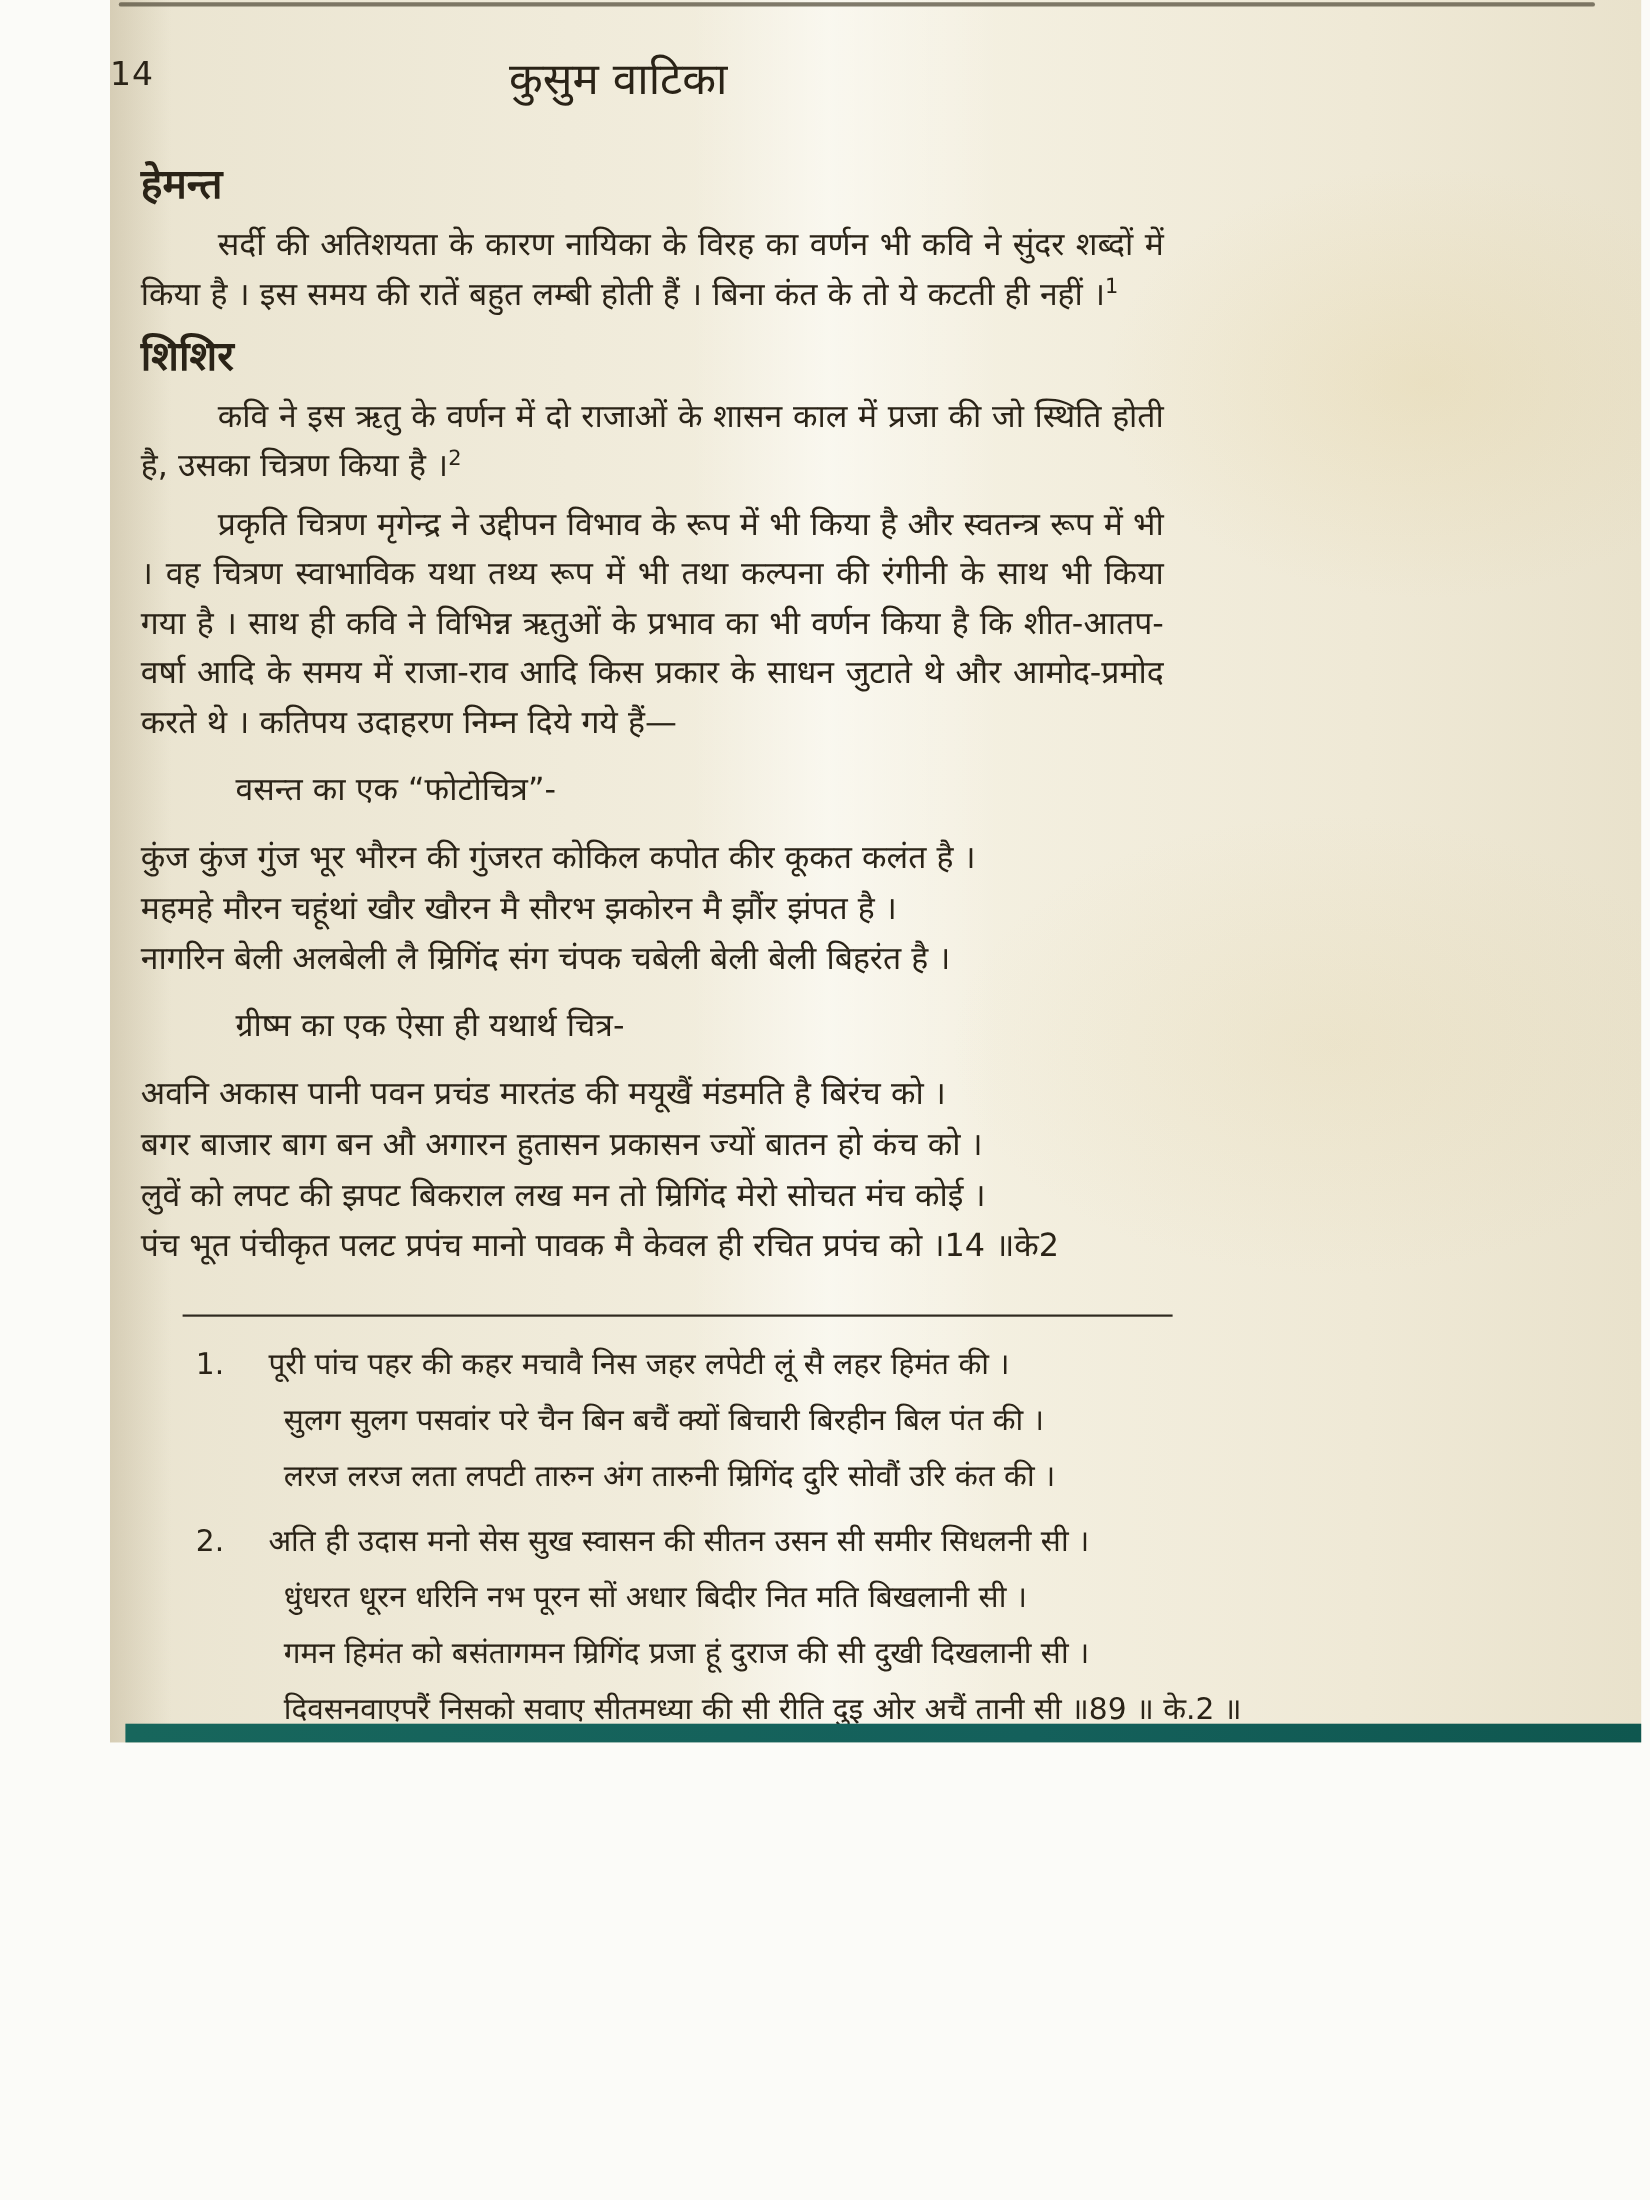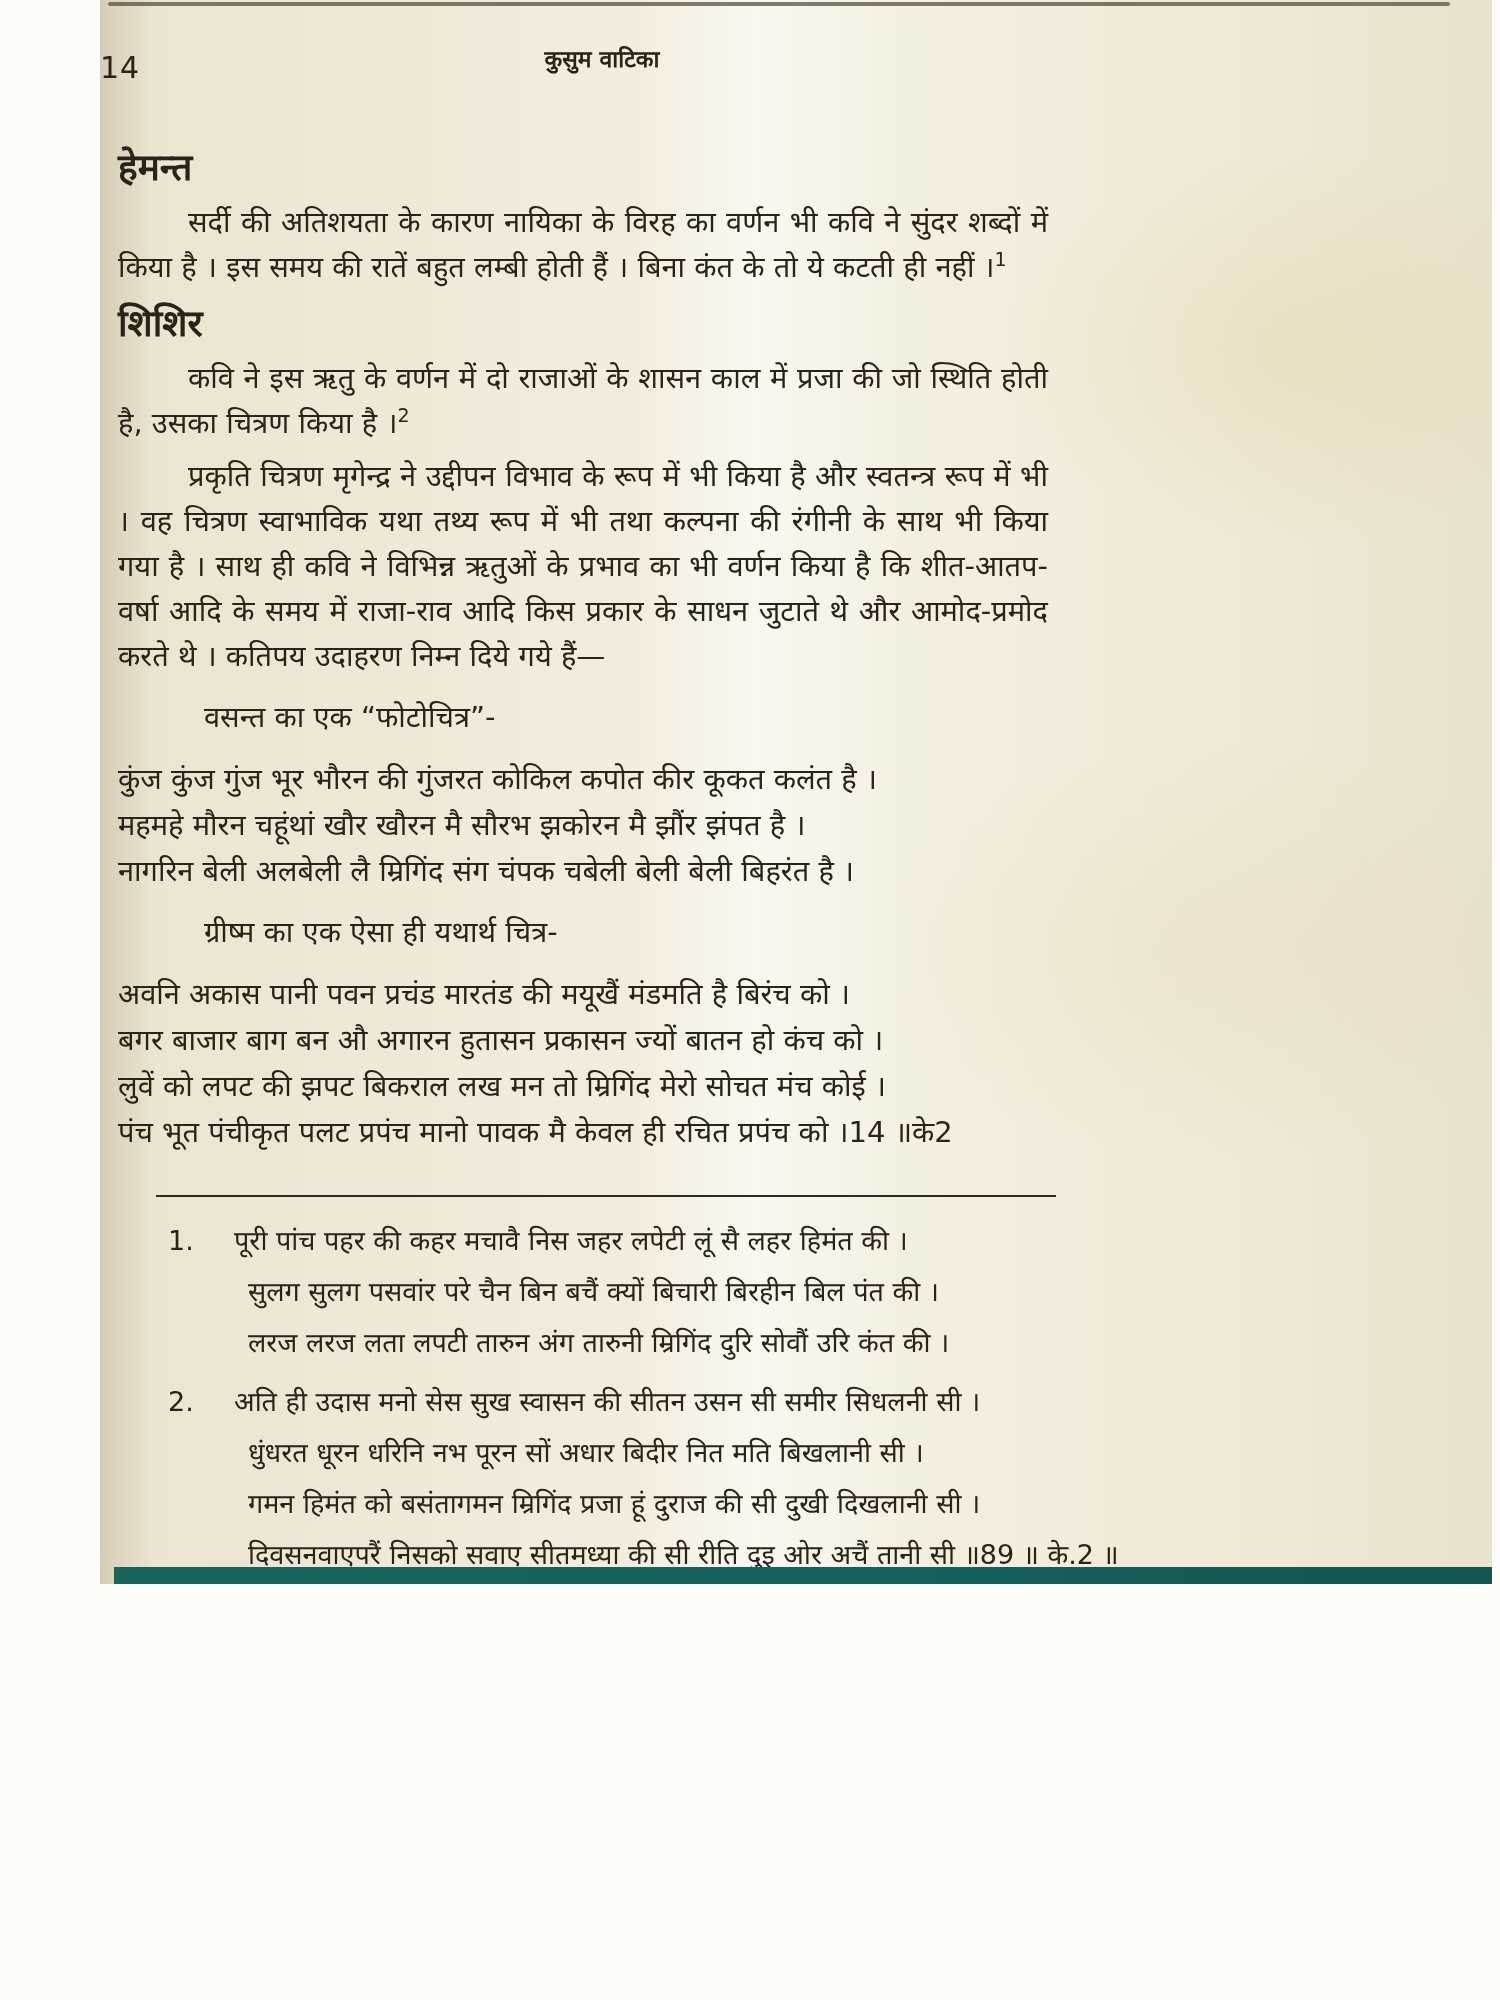--- a/index.html
+++ b/index.html
@@ -46,43 +46,42 @@
     bottom: 0;
     left: 14px;
     right: 0;
     height: 17px;
     background: linear-gradient(90deg, #17665c, #14605b 60%, #0f574f);
   }
 
   
   .content {
     position: relative;
-    padding-left: 18px;
+    padding-left: 28px;
     width: 945px;
     font-size: 29px;
     line-height: 45px;
   }
 
   .page-header { position: relative; height: 100px; }
   .page-number {
     position: absolute;
     left: 0;
     top: 50px;
     font-size: 30px;
     letter-spacing: 1px;
   }
   .running-title {
     position: absolute;
     left: 462px;
     top: 42px;
     transform: translateX(-50%);
-    font-size: 23px;
-    font-weight: 700;
+    font-size: 40px;
+    font-weight: 400;
     white-space: nowrap;
-    margin-left: 40px;
   }
 
   .section-heading {
     font-size: 37px;
     line-height: 48px;
     font-weight: 700;
     margin: 0;
   }
   .heading-first { margin-top: 44px; }
   .heading-next  { margin-top: 10px; }

